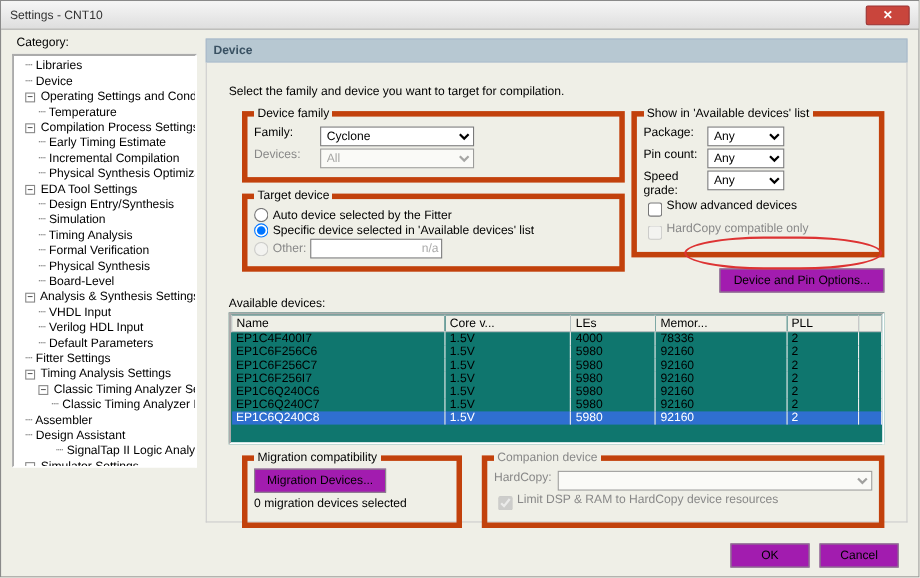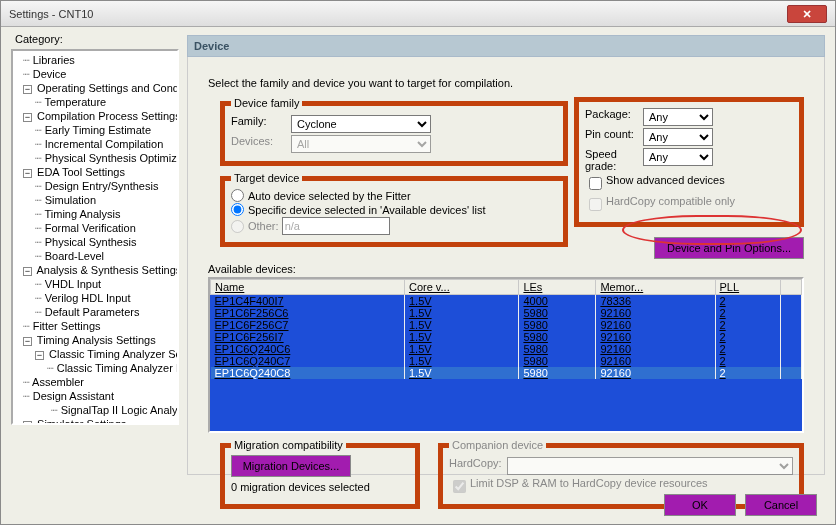--- a/index.html
+++ b/index.html
@@ -31,32 +31,32 @@
   .dev-sel{ width:140px; color:#888;}
   .small-sel{ width:70px;}
   .disabled { color:#888; }
   .top-row { display:flex; gap:6px; }
   .col { flex:1; }
   .chk { margin-right:4px; }
   .btn { background:#a21caf; border:1px solid #888; padding:2px 10px; height:22px; }
   .pin-btn{ width:150px; }
   .red-circ { position:absolute; border:2px solid #d33; border-radius:50%/60%; width:180px; height:30px; left:434px; top:158px; pointer-events:none;}
   .avail-label{ margin:4px 0 2px 0;}
-  .table-wrap { border:2px inset #fff; background:#1d4ed8; height:156px; overflow:auto;text-decoration:underline; }
+  .table-wrap { border:2px inset #fff; background:#0f766e; height:120px; overflow:auto; }
   table { border-collapse:collapse; width:100%; }
   th { background:#efefe7; border:1px solid #c8c8c8; text-align:left; padding:1px 4px; font-weight:normal; position:sticky; top:0;}
   td { padding:0 4px; border-right:1px solid #eee; }
   tr.sel td { background:#2f6fd0; color:#fff;}
   .bottom-row { display:flex; gap:6px; margin-top:6px;}
   .mig-btn{ width:120px; margin-bottom:4px;}
   .footer { position:absolute; right:18px; bottom:8px; }
   .footer .btn{ width:72px; margin-left:6px;}
   .radio-row{ display:flex; align-items:center; margin:1px 0;}
   .radio-row input{margin:0 4px 0 0;}
-  .other-in{ width:108px; background:#efefe7; border:1px solid #c8c8c8; color:#aaa;}
+  .other-in{ width:120px; background:#efefe7; border:1px solid #c8c8c8; color:#aaa;text-align:right;}
   .columns-right{ display:flex; flex-direction:column; align-items:flex-end; gap:4px;}
 </style>
 </head>
 <body>
 
 <div class="window">
   <div class="titlebar">
     <span class="title">Settings - CNT10</span>
     <div class="close-btn">✕</div>
   </div>
@@ -123,20 +123,21 @@
               <div class="radio-row">
                   <input type="radio" name="td" checked="" style="">
                   <span>Specific device selected in 'Available devices' list</span>
                 </div>
               <div class="radio-row"><input type="radio" name="td" disabled="" style=""><span class="disabled">Other:</span>&nbsp;<input type="text" class="other-in" disabled="" value="n/a" style=""></div>
             </fieldset>
           </div>
 
           <div class="col columns-right" style="max-width:230px">
             <fieldset style="width:100%">
+              <legend>Show in 'Available devices' list</legend>
               <div class="row">
                   <label class="lab2">Package:</label>
                   <select class="small-sel"><option>Any</option></select>
                 </div>
               <div class="row">
                   <label class="lab2">Pin count:</label>
                   <select class="small-sel"><option>Any</option></select>
                 </div>
               <div class="row">
                   <label class="lab2">Speed grade:</label>

